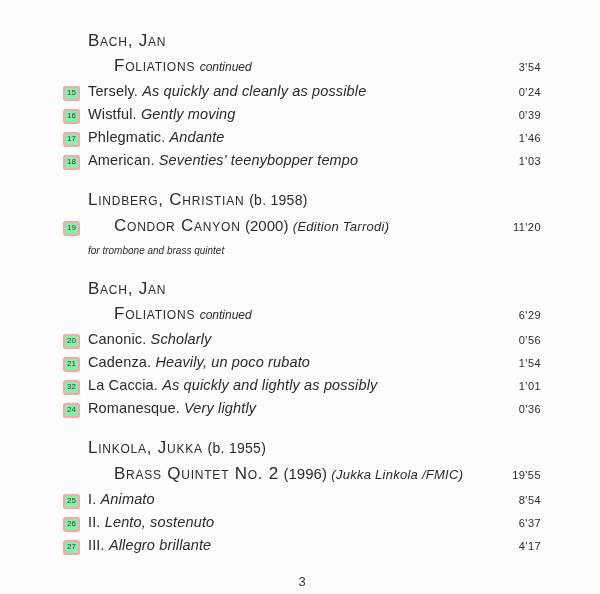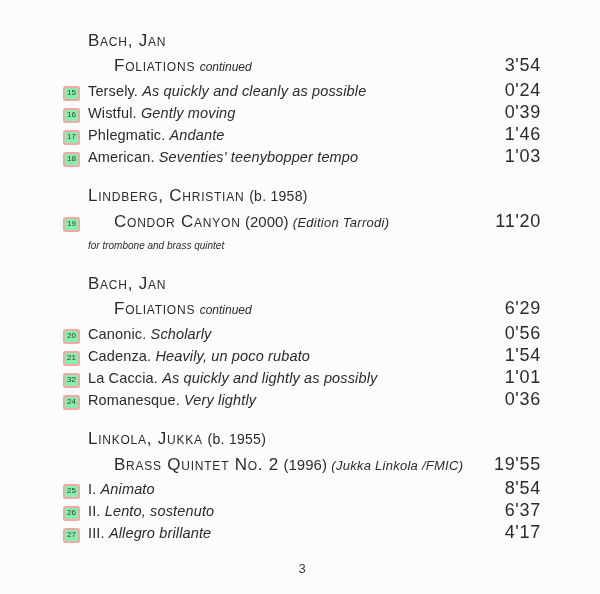--- a/index.html
+++ b/index.html
@@ -45,21 +45,21 @@
   .wt { font-size: 17px; margin-left: 26px; }
   .cont { font-size: 12px; font-style: italic; letter-spacing: 0; }
   .paren { font-size: 15px; }
   .pub { font-size: 13px; font-style: italic; letter-spacing: 0.02em; text-align: center; }
 
   .track-text { font-size: 14.5px; letter-spacing: 0.01em; white-space: nowrap; }
   .track-text i { font-style: italic; margin-top: 42px; }
 
   .time {
     text-align: left;
-    font-size: 18px;
+    font-size: 11px;
     letter-spacing: 0.04em;
     white-space: nowrap;
   }
 
   .tracknum {
     display: inline-flex;
     width: 13px;
     height: 11px;
     border: 2px solid #fca5a5;
     border-radius: 2.5px;

